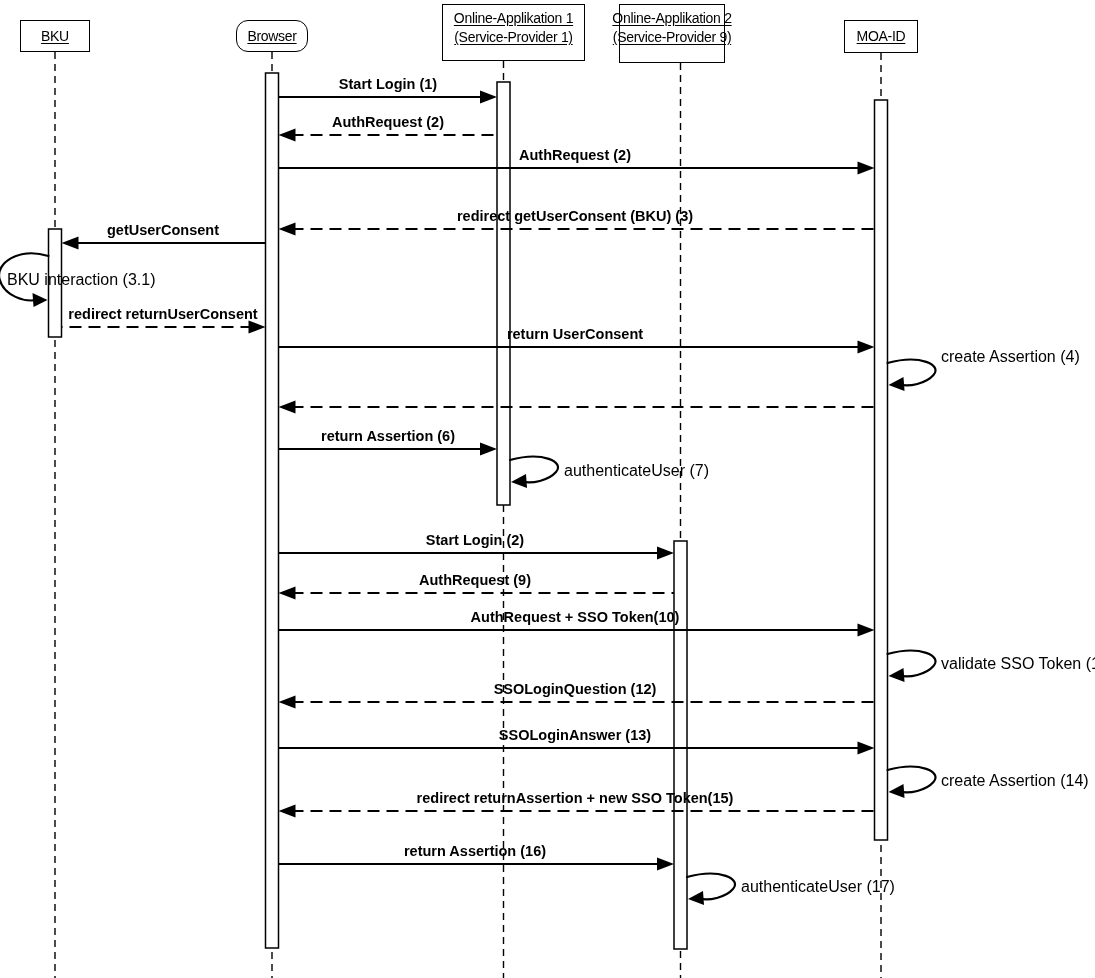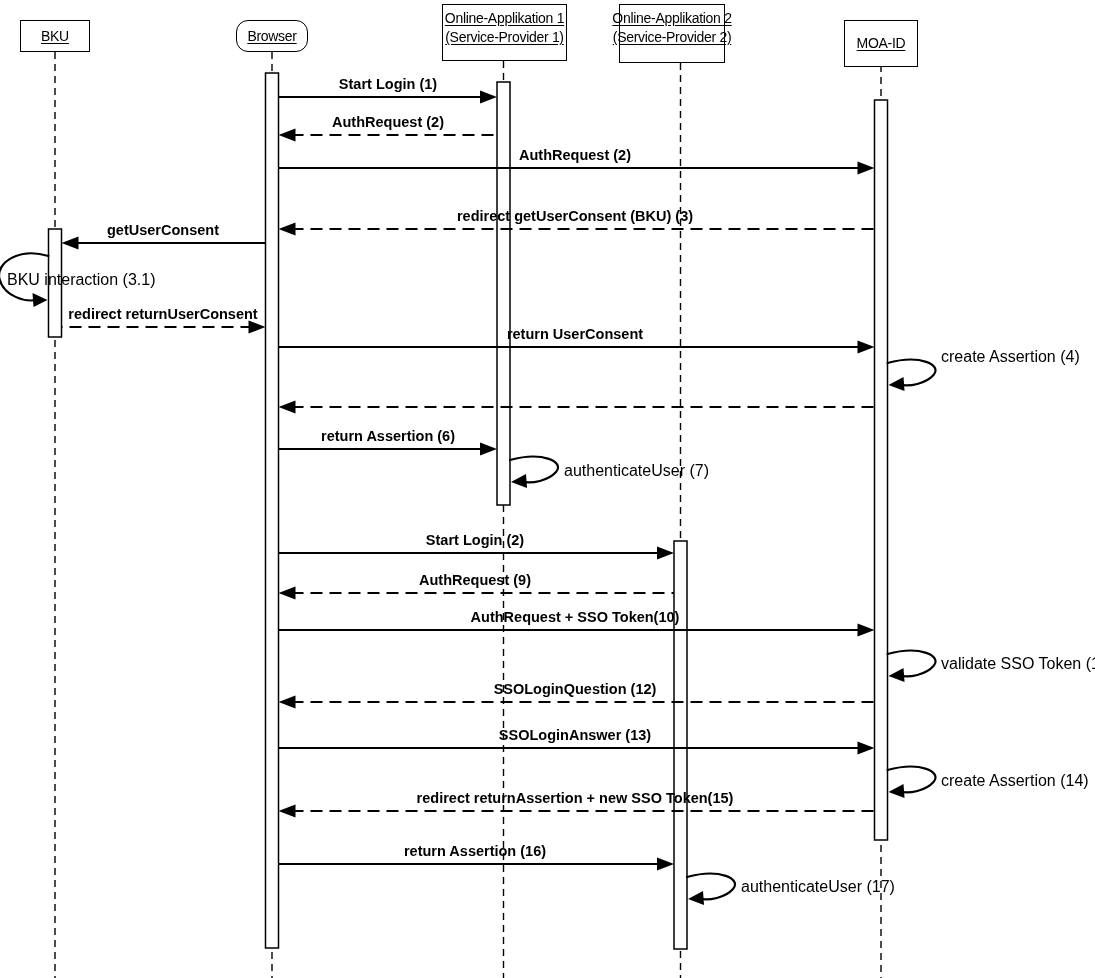--- a/index.html
+++ b/index.html
@@ -101,26 +101,26 @@
     </div>
 
   <div class="actor" style="left:20px;top:20px;width:70px;height:32px;">
     <span>BKU</span>
   </div>
 
   <div class="actor" style="left:236px;top:20px;width:72px;height:32px;border-radius:12px;">
     <span>Browser</span>
   </div>
 
-  <div class="actor tall" style="left:442px;top:4px;width:125px;height:57px;">
+  <div class="actor tall" style="left:442px;top:4px;width:143px;height:57px;">
     <span>Online-Applikation 1</span>
     <span>(Service-Provider 1)</span>
   </div>
 
   <div class="actor tall" style="left:619px;top:4px;width:106px;height:59px;">
     <span>Online-Applikation 2</span>
-    <span>(Service-Provider 2)</span>
+    <span>(Service-Provider 9)</span>
   </div>
 
-  <div class="actor" style="left:844px;top:20px;width:74px;height:47px;">
+  <div class="actor" style="left:844px;top:20px;width:74px;height:33px;">
     <span>MOA-ID</span>
   </div>
 </div>
 
 </body></html>

